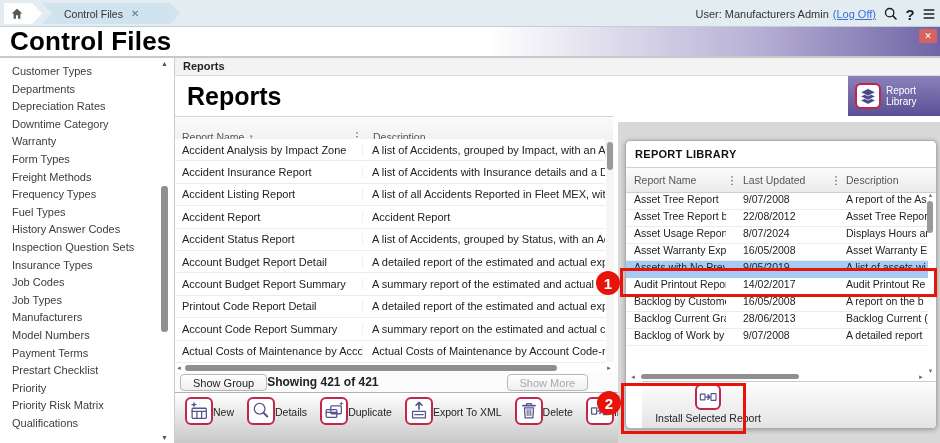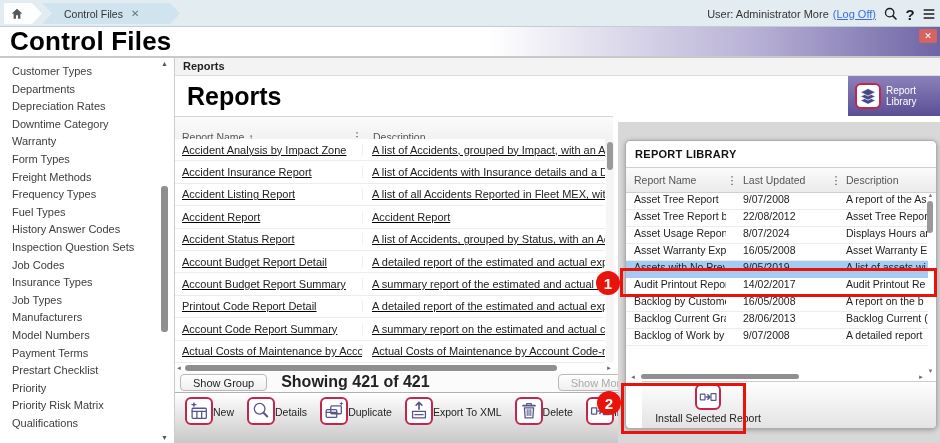--- a/index.html
+++ b/index.html
@@ -51,37 +51,37 @@
   .lib-band-label { color:#fff; font-size:10px; line-height:11px; width:44px; }
 
   .thead { position:absolute; left:0; top:58px; width:438px; height:41px;
     background:linear-gradient(#fbfbfb,#ebebeb); border-top:1px solid #d5d5d5; border-bottom:1px solid #cfcfcf;
     display:flex; align-items:center; font-size:10.5px; color:#555; }
   .th-name { width:176px; padding-left:7px; }
   .sort-arrow { color:#555; margin-left:4px; }
   .kebab { color:#444; font-size:11px; width:12px; text-align:center; cursor:pointer; }
   .th-desc { padding-left:10px; }
 
-  .rows { position:absolute; left:0; top:81px; width:430px; height:224px; overflow:hidden;text-decoration:underline; }
+  .rows { position:absolute; left:0; top:81px; width:430px; height:224px; overflow:hidden; }
   .r-row { height:22.4px; display:flex; align-items:center; border-bottom:1px solid #ececec; font-size:11px; color:#222; cursor:pointer; background:#fff; }
   .r-name { width:187px; padding-left:7px; white-space:nowrap; overflow:hidden; }
   .r-desc { flex:1; padding-left:9px; border-left:1px solid #f0f0f0; white-space:nowrap; overflow:hidden; }
 
   .vscroll { position:absolute; left:431px; top:82px; width:8px; height:222px; background:#f5f5f5; border-radius:3px; }
   .vscroll .thumb { position:absolute; left:1px; top:2px; width:6px; height:28px; background:#9a9a9a; border-radius:3px; cursor:grab; }
   .hscroll { position:absolute; left:0; top:305px; width:438px; height:9px; display:flex; align-items:center; }
   .hscroll .arr { font-size:6px; color:#666; width:8px; text-align:center; cursor:pointer; }
   .hscroll .track { position:relative; flex:1; height:6px; }
   .hscroll .thumb { position:absolute; left:2px; top:0; width:372px; height:6px; background:#8f8f8f; border-radius:3px; cursor:grab; }
 
   .rfooter { position:absolute; left:0; top:314px; width:612px; height:20px; background:#fbfbfb; display:flex; align-items:center; padding-left:5px; }
   .btn { border:1px solid #b9b9b9; border-radius:4px; background:linear-gradient(#fff,#efefef); font-size:11px; color:#222;
     padding:1px 12px; height:17px; line-height:14px; cursor:pointer; white-space:nowrap; }
   .btn.disabled { color:#a9a9a9; cursor:default; }
-  .count-text { font-size:16px; font-weight:bold; color:#222; margin-left:14px; }
+  .count-text { font-size:12px; font-weight:bold; color:#222; }
   .sp1 { margin-left:128px; } .sp2 { margin-left:30px; }
 
   .toolbar { position:absolute; left:0; top:334px; width:765px; height:51px;
     background:linear-gradient(#ffffff,#c8c8c8); border-top:1px solid #b0b0b0;
     display:flex; align-items:flex-start; gap:13px; padding:4px 0 0 10px; }
   .tb-btn { display:flex; flex-direction:row; align-items:center; min-width:44px; cursor:pointer; }
   .tb-btn .icon-box { width:28px; height:28px; }
   .tb-label { font-size:10.5px; color:#222; margin-top:2px; white-space:nowrap; }
 
   
@@ -133,21 +133,21 @@
         <svg width="14" height="14" viewBox="0 0 24 24">
             <path fill="#575757" d="M12 3.2 L21 11.2 H17.8 V20 H13.8 V14.2 H10.2 V20 H6.2 V11.2 H3 Z"></path>
           </svg>
       </span>
     </div>
     <div class="tab-active">
       <span>Control Files</span>
       <span class="tab-close">✕</span>
     </div>
     <div class="topbar-right">
-      <span>User: Administrator More</span>
+      <span>User: Manufacturers Admin</span>
       <span class="logoff">(Log Off)</span>
     </div>
     <div class="tb-ico" style="right:40px">
       <svg width="16" height="16" viewBox="0 0 24 24">
           <circle cx="10" cy="10" r="6.3" fill="none" stroke="#1b1b1b" stroke-width="2"></circle>
           <line x1="14.8" y1="14.8" x2="19.5" y2="19.5" stroke="#1b1b1b" stroke-width="2.4" stroke-linecap="round"></line>
         </svg>
     </div>
     <div class="tb-ico" style="right:21px">
       <span class="help-glyph">?</span>
@@ -175,22 +175,22 @@
         <div class="side-item">Departments</div>
         <div class="side-item">Depreciation Rates</div>
         <div class="side-item">Downtime Category</div>
         <div class="side-item">Warranty</div>
         <div class="side-item">Form Types</div>
         <div class="side-item">Freight Methods</div>
         <div class="side-item">Frequency Types</div>
         <div class="side-item">Fuel Types</div>
         <div class="side-item">History Answer Codes</div>
         <div class="side-item">Inspection Question Sets</div>
+        <div class="side-item">Insurance Types</div>
         <div class="side-item">Job Codes</div>
-        <div class="side-item">Insurance Types</div>
         <div class="side-item">Job Types</div>
         <div class="side-item">Manufacturers</div>
         <div class="side-item">Model Numbers</div>
         <div class="side-item">Payment Terms</div>
         <div class="side-item">Prestart Checklist</div>
         <div class="side-item">Priority</div>
         <div class="side-item">Priority Risk Matrix</div>
         <div class="side-item">Qualifications</div>
       </div>
     <div class="side-scroll">

